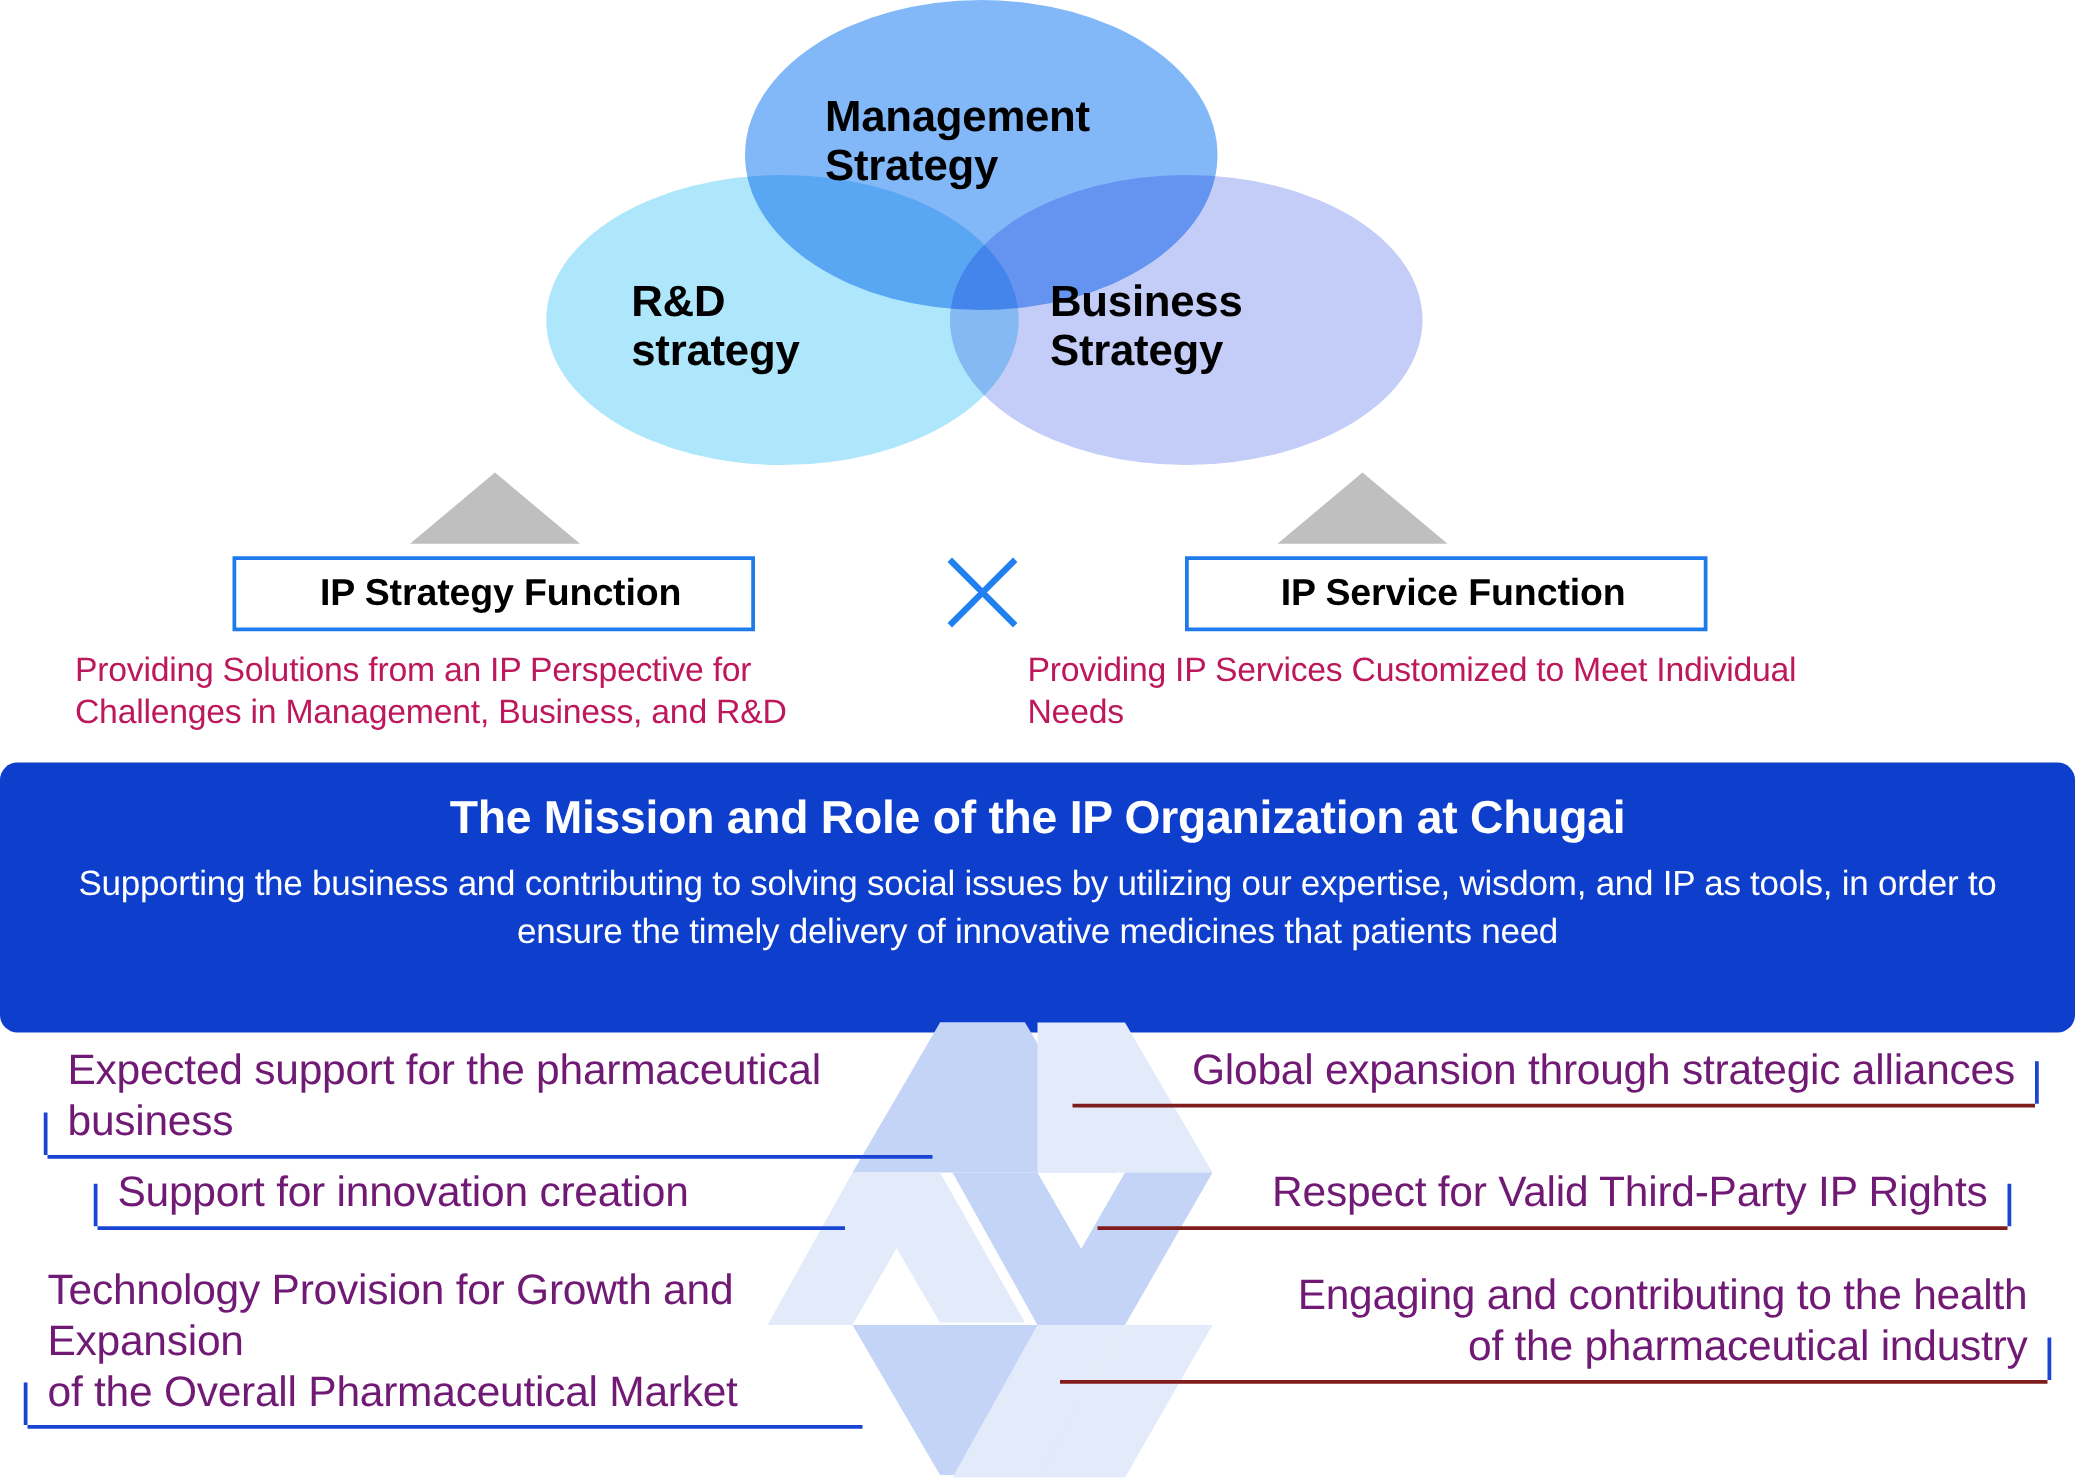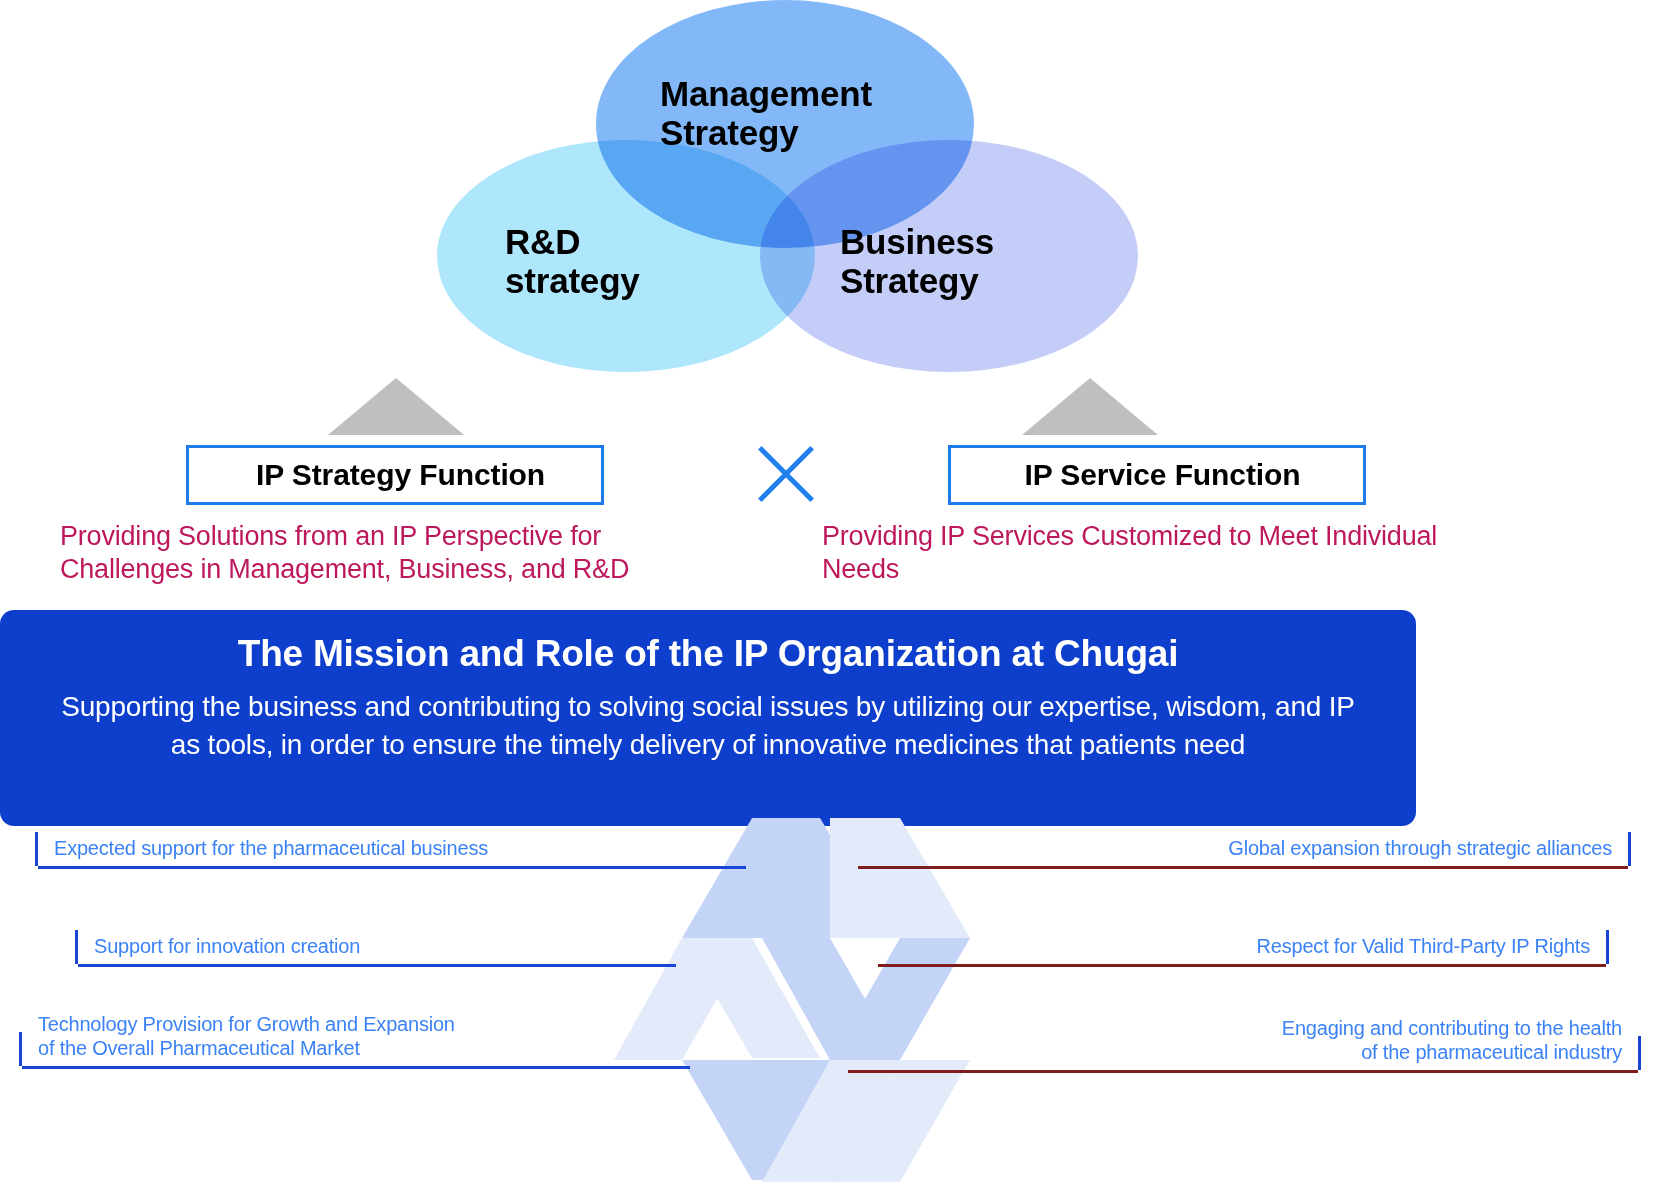--- a/index.html
+++ b/index.html
@@ -119,21 +119,21 @@
     background: #2180ef;
     transform-origin: 50% 50%;
   }
   #x-connector .bar.b1 { transform: translateX(-50%) rotate(45deg); }
   #x-connector .bar.b2 { transform: translateX(-50%) rotate(-45deg); }
 
   
   #mission-banner {
     position: absolute;
     left: 0; top: 610px;
-    width: 1416px;
+    width: 1660px;
     height: 216px;
     box-sizing: border-box;
     background: #0d3fcc;
     border-radius: 14px;
     color: #ffffff;
     text-align: center;
     padding-top: 22px;
   }
   #mission-title {
     font-weight: bold;
@@ -164,23 +164,23 @@
     position: absolute;
     left: 0; top: 826px;
     width: 1660px;
     height: 360px;
   }
   .bracket {
     position: absolute;
     box-sizing: border-box;
   }
   .bracket-text {
-    font-size: 20px;
+    font-size: 34px;
     line-height: 1.2;
-    color: #3b82f6;
+    color: #701a75;
     font-weight: 500;
     letter-spacing: -0.2px;
     white-space: pre-line;
     padding-bottom: 6px;
   }
   .bracket.left  { border-left: 3px solid #1a44d4; border-bottom: 3px solid #1a44d4; }
   .bracket.left  .bracket-text { text-align: left;  padding-left: 16px; }
   .bracket.right { border-right: 3px solid #1a44d4; border-bottom: 3px solid #7f1d1d; }
   .bracket.right .bracket-text { text-align: right; padding-right: 16px; }
 

